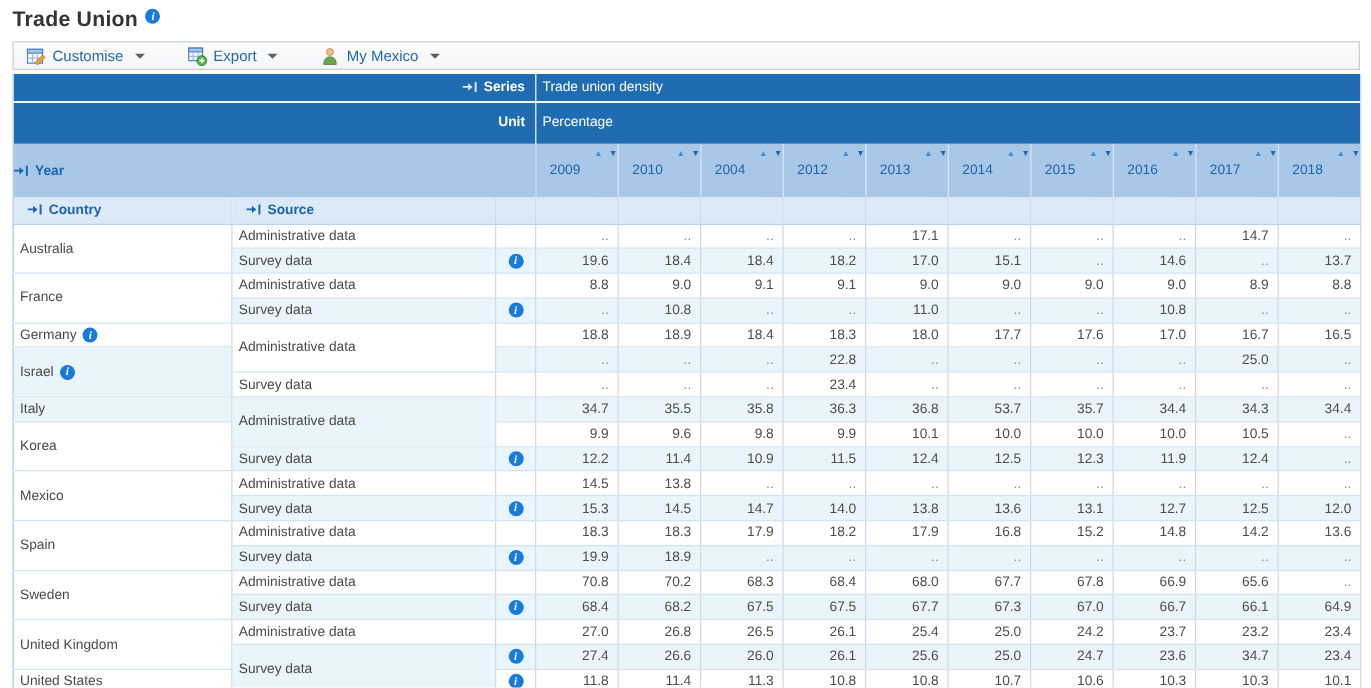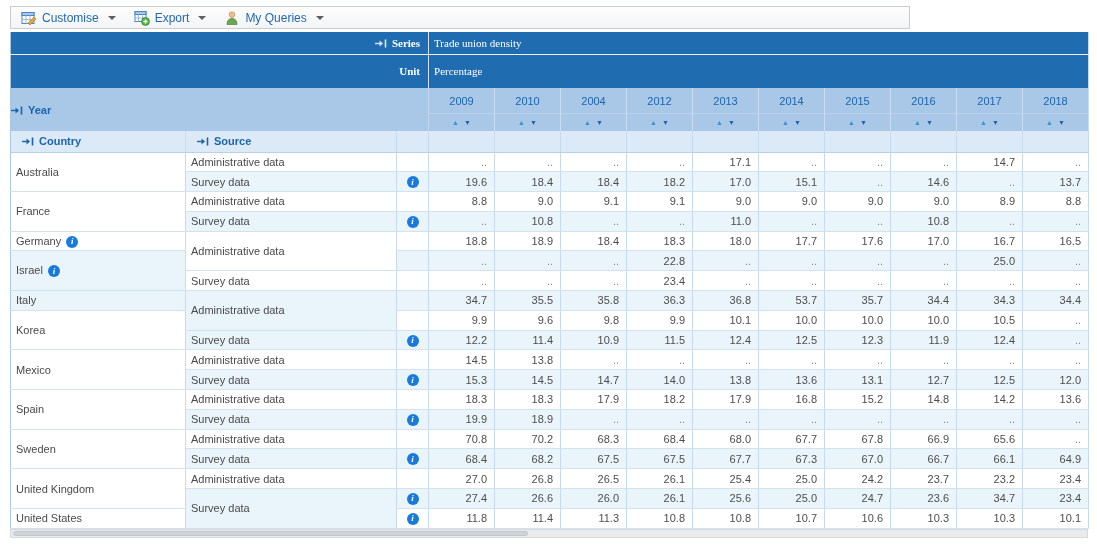--- a/index.html
+++ b/index.html
@@ -12,51 +12,51 @@
   .title-row h1 { font-size:17px; font-weight:bold; color:#333; letter-spacing:0.2px; }
   .sup-info { margin-top:1px; }
 
   
   .info-ic { display:inline-flex; align-items:center; justify-content:center;
     width:12px; height:12px; border-radius:50%; background:#187bdc; color:#fff;
     font-family:"Liberation Serif", serif; font-style:italic; font-weight:bold;
     font-size:9px; line-height:1; vertical-align:middle; cursor:pointer; flex:0 0 auto; }
 
   
-  .toolbar { display:flex; align-items:center; gap:4px; height:23px;
+  .toolbar { display:flex; align-items:center; gap:20px; height:23px;
     border:1px solid #c9cdd2; background:linear-gradient(#fdfdfd,#f3f4f6);
-    padding:0 4px; margin-bottom:3px; width:900px; }
+    padding:0 4px; margin-bottom:3px; width:1078px; }
   .tb { display:flex; align-items:center; gap:5px; background:transparent; border:1px solid transparent;
     padding:2px 7px 2px 5px; cursor:pointer; font-family:"Liberation Sans", sans-serif; }
   .tb .tblabel { color:#2468b2; font-size:12px; }
   .caret { width:0; height:0; border-left:4px solid transparent; border-right:4px solid transparent;
     border-top:4px solid #5a5f66; margin-left:4px; }
   .tbicon { display:inline-flex; width:16px; height:16px; }
 
   
   table.grid { border-collapse:collapse; table-layout:fixed; width:1078px;
     border-left:1px solid #aac8e4; border-right:1px solid #c8dbee; border-bottom:1px solid #bcd3ea; }
   .grid td { vertical-align:middle; font-size:11px; overflow:hidden; white-space:nowrap; }
 
   
-  tr.series-row td, tr.unit-row td { background:#1f6cb0; color:#fff;font-family:Liberation Serif, serif; }
+  tr.series-row td, tr.unit-row td { background:#1f6cb0; color:#fff; }
   tr.series-row { height:22px; }
   tr.unit-row { height:34px; }
   td.dlabel { text-align:right; padding-right:8px; border-right:1px solid #cfe0ef; cursor:pointer; }
   td.dlabel .hl { font-weight:bold; }
   td.dval { padding-left:5px; }
   tr.series-row td { border-bottom:1px solid #e9f1f9; }
 
   
   tr.year-band { height:43px; }
   tr.year-band td { background:#a9c8e8; }
   td.ylabel { padding-right:9px; color:#1c64ad; font-weight:bold; cursor:pointer;
     border-right:1px solid #c2d7ee; }
   td.ycol { border-right:1px solid #c9dcf0; padding:0; cursor:pointer; }
-  .ybox { display:flex; flex-direction:column; height:43px; }
+  .ybox { display:flex; flex-direction:row; height:43px; }
   .yr { flex:1; display:flex; align-items:center; justify-content:center;
     color:#1c64ad; font-size:11px; border-bottom:1px solid #bcd3ea; }
   .sorts { height:17px; display:flex; align-items:center; justify-content:center; gap:5px; }
   .sa { color:#3f8fd6; font-size:7px; line-height:1; cursor:pointer; }
   .sd { color:#1b66b2; font-size:7px; line-height:1; cursor:pointer; }
 
   
   tr.cs-row { height:21px; }
   tr.cs-row td { background:#dce9f6; color:#1c64ad; font-weight:bold;
     border-right:1px solid #c8dbee; border-bottom:1px solid #b9d1e8; padding-left:11px; cursor:pointer; }
@@ -79,20 +79,24 @@
   .hscroll { position:relative; width:1078px; height:9px; margin-top:0;
     background:#e9ebed; border:1px solid #d7d9db; }
   .hthumb { position:absolute; left:2px; top:1px; height:5px; width:515px;
     background:#d0d4d8; border:1px solid #c3c7cb; border-radius:3px; cursor:pointer; }
 </style>
 </head>
 <body>
 
 <div class="page">
 
+  <div class="title-row">
+    <h1>Trade Union</h1>
+    <span class="info-ic sup-info">i</span>
+  </div>
 
   <div class="toolbar" id="toolbar">
       <button class="tb">
         <span class="tbicon">
           <svg width="16" height="16" viewBox="0 0 16 16">
             <rect x="1" y="2.5" width="12" height="11" fill="#fff" stroke="#4a86c6"></rect>
             <rect x="1" y="2.5" width="12" height="3" fill="#a8c6e6" stroke="#4a86c6"></rect>
             <path d="M5 5.5 V13.5 M9 5.5 V13.5 M1 9.5 H13" stroke="#9db9d8" fill="none"></path>
             <path d="M7 13 L13 7 L15 9 L9 15 Z" fill="#e8a33d" stroke="#a9731f" stroke-width="0.6"></path>
           </svg>
@@ -113,21 +117,21 @@
         <span class="tblabel">Export</span>
         <span class="caret"></span>
       </button>
       <button class="tb">
         <span class="tbicon">
           <svg width="16" height="16" viewBox="0 0 16 16">
             <circle cx="8" cy="4.6" r="2.8" fill="#efc08a" stroke="#b58449" stroke-width="0.6"></circle>
             <path d="M3 14.5 C3 10.5 5 8.5 8 8.5 C11 8.5 13 10.5 13 14.5 Z" fill="#6aa84f" stroke="#45722f" stroke-width="0.6"></path>
           </svg>
         </span>
-        <span class="tblabel">My Queries</span>
+        <span class="tblabel">My Mexico</span>
         <span class="caret"></span>
       </button>
     </div>
 
   <table class="grid">
     <colgroup>
       <col style="width:175px">
         <col style="width:211px">
         <col style="width:32px">
       <col style="width:66px">

